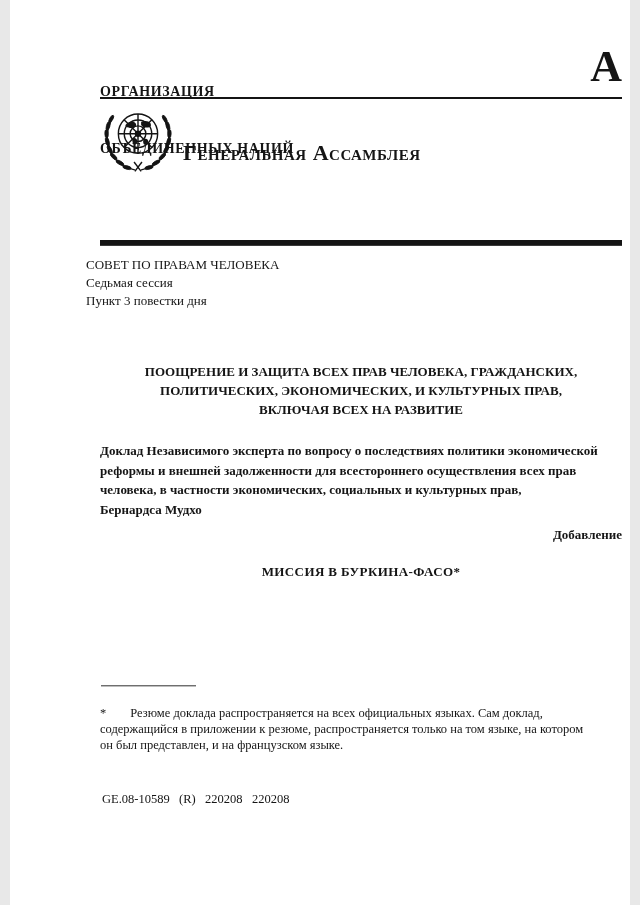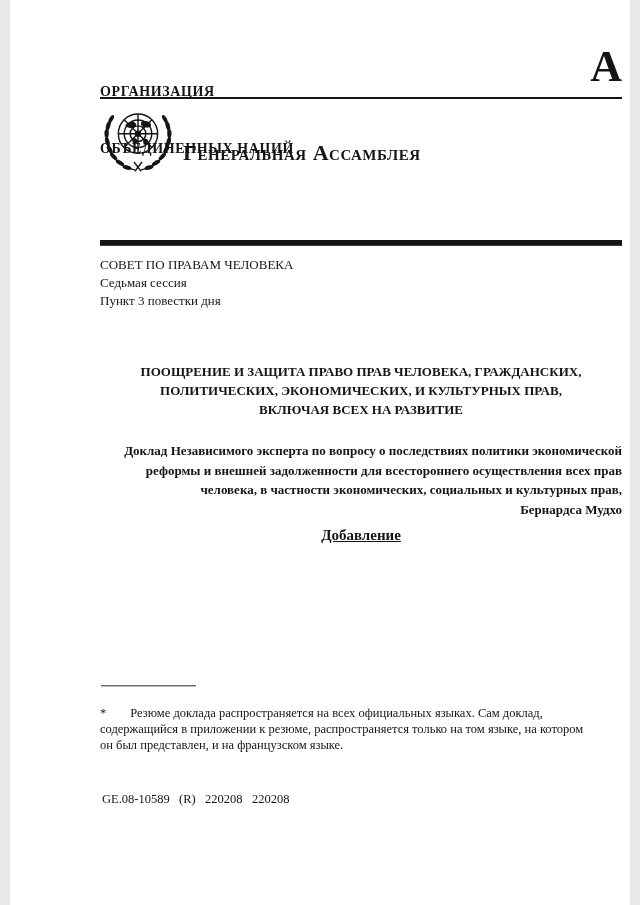--- a/index.html
+++ b/index.html
@@ -69,53 +69,52 @@
     position: absolute;
     left: 90px; top: 240px;
     width: 522px; height: 5px;
     background: #141414;
     border-bottom: 1px solid #3a3a3a;
   }
 
   
   .council-block {
     position: absolute;
-    left: 90px; top: 256px;
+    left: 76px; top: 256px;
     font-size: 13px;
     line-height: 18px;
     font-family: Liberation Serif, serif;
   }
 
   
   .doc-title {
     position: absolute;
     left: 90px; top: 362px;
     width: 522px;
     text-align: center;
     font-size: 13px;
     font-weight: bold;
     line-height: 19px;
   }
   .doc-subtitle {
     position: absolute;
     left: 90px; top: 441px;
     width: 522px;
+    text-align: left;
+    font-size: 13px;
+    font-weight: bold;
+    line-height: 19.5px;
+  }
+  .addendum {
+    position: absolute;
+    left: 90px; top: 527px;
+    width: 522px;
     text-align: right;
     font-size: 13px;
     font-weight: bold;
-    line-height: 19.5px;
-  }
-  .addendum {
-    position: absolute;
-    left: 90px; top: 527px;
-    width: 522px;
-    text-align: center;
-    font-size: 15px;
-    font-weight: bold;
-    text-decoration: underline;
   }
   .mission {
     position: absolute;
     left: 90px; top: 564px;
     width: 522px;
     text-align: center;
     font-size: 13px;
     font-weight: bold;
     letter-spacing: 0.4px;
   }
@@ -199,33 +198,34 @@
 
   <div class="rule-thick"></div>
 
   <div class="council-block">
     <div>СОВЕТ ПО ПРАВАМ ЧЕЛОВЕКА</div>
     <div>Седьмая сессия</div>
     <div>Пункт 3 повестки дня</div>
   </div>
 
   <div class="doc-title">
-    <div>ПООЩРЕНИЕ И ЗАЩИТА ПРАВО ПРАВ ЧЕЛОВЕКА, ГРАЖДАНСКИХ,</div>
+    <div>ПООЩРЕНИЕ И ЗАЩИТА ВСЕХ ПРАВ ЧЕЛОВЕКА, ГРАЖДАНСКИХ,</div>
     <div>ПОЛИТИЧЕСКИХ, ЭКОНОМИЧЕСКИХ, И КУЛЬТУРНЫХ ПРАВ,</div>
     <div>ВКЛЮЧАЯ ВСЕХ НА РАЗВИТИЕ</div>
   </div>
 
   <div class="doc-subtitle">
     <div>Доклад Независимого эксперта по вопросу о последствиях политики экономической</div>
     <div>реформы и внешней задолженности для всестороннего осуществления всех прав</div>
     <div>человека, в частности экономических, социальных и культурных прав,</div>
     <div>Бернардса Мудхо</div>
   </div>
 
   <div class="addendum">Добавление</div>
+  <div class="mission">МИССИЯ В БУРКИНА-ФАСО*</div>
 
   <div class="fn-rule"></div>
   <div class="footnote">
     <div><span>*</span><span class="fn-gap"></span><span>Резюме доклада распространяется на всех официальных языках.  Сам доклад,</span></div>
     <div>содержащийся в приложении к резюме, распространяется только на том языке, на котором</div>
     <div>он был представлен, и на французском языке.</div>
   </div>
 
   <div class="ge-line">GE.08-10589   (R)   220208   220208</div>
 

